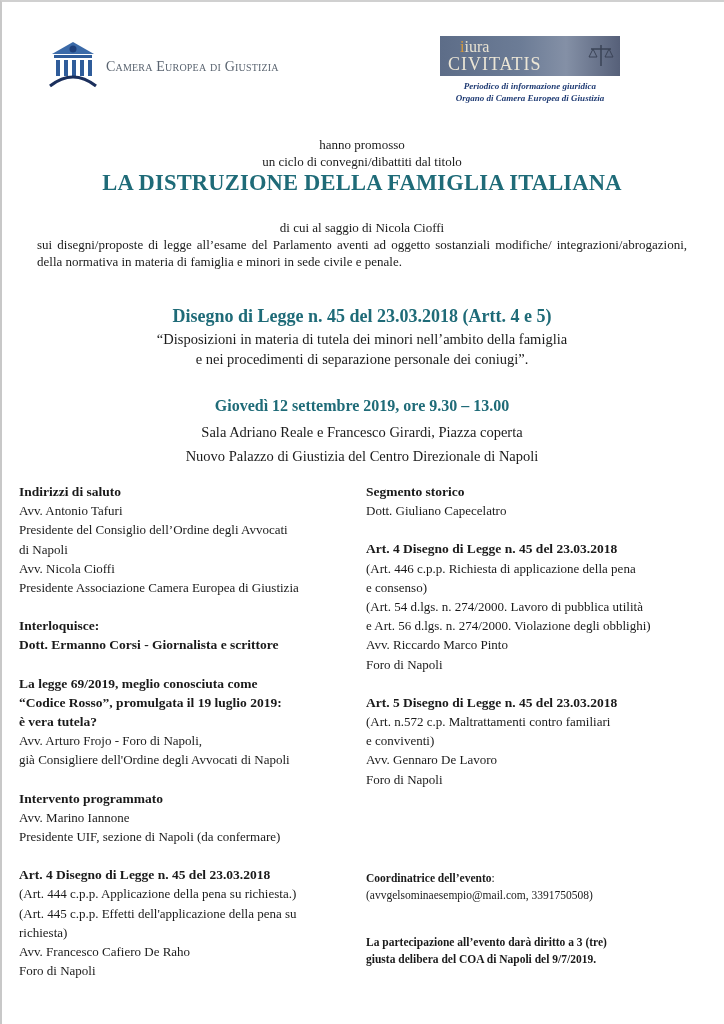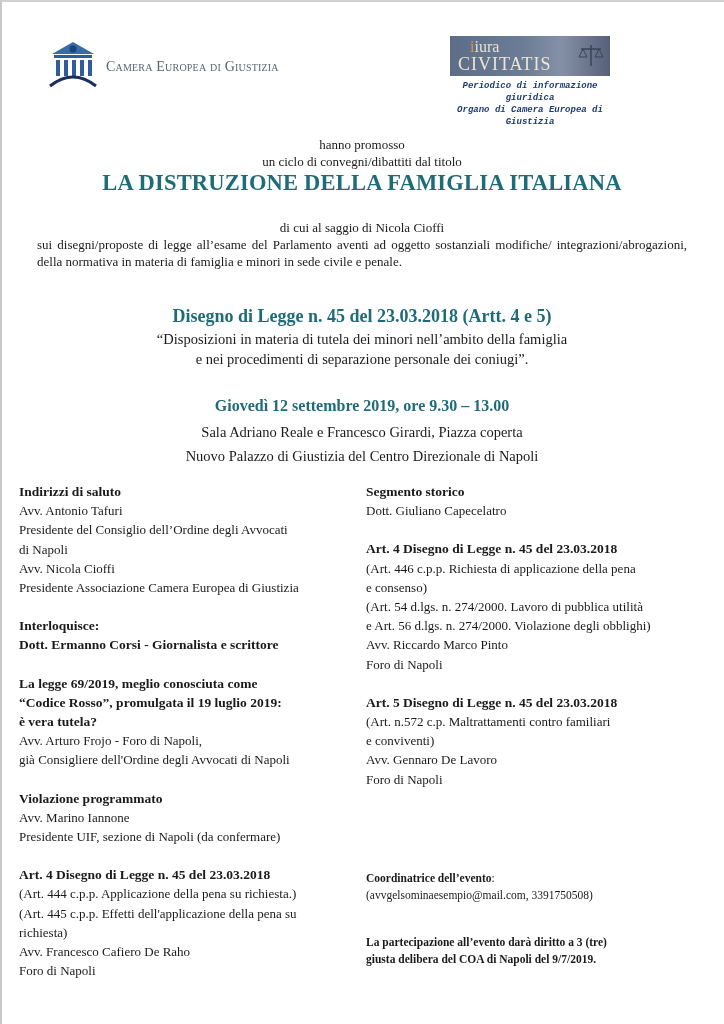--- a/index.html
+++ b/index.html
@@ -24,39 +24,39 @@
     margin-left: 8px; margin-top: 8px;
     font-family: "Liberation Serif", serif;
     font-size: 14px; letter-spacing: 0.2px; color: #5a6470;
     font-variant: small-caps;
   }
   .logo-right {
     position: absolute; left: 438px; top: 36px; width: 184px;
     text-align: center;
   }
   .journal-banner {
-    width: 160px; height: 40px; margin: 0 auto;
+    width: 180px; height: 40px; margin: 0 auto;
     background: linear-gradient(90deg, #5d6d88 0%, #6c7c96 45%, #8490a6 70%, #566079 100%);
     position: relative; overflow: hidden;
   }
   .journal-banner .iura {
     position: absolute; left: 20px; top: 2px;
     font-size: 16px; color: #e8e2d2; font-family: "Liberation Serif", serif;
   }
   .journal-banner .iura .ini { color: #d89a3a; }
   .journal-banner .civitatis {
     position: absolute; left: 8px; top: 18px;
     font-size: 18px; letter-spacing: 1px; color: #ece6d6;
     font-family: "Liberation Serif", serif;
   }
   .journal-banner .scales {
     position: absolute; right: 6px; top: 6px; width: 26px; height: 26px;
   }
   .journal-sub {
-    font-family: Liberation Mono, monospace; font-style: italic; font-weight: bold;
+    font-family: Liberation Serif, serif; font-style: italic; font-weight: bold;
     font-size: 9px; color: #1f3b73; line-height: 12px; margin-top: 4px;
   }
   
   .center { position: absolute; left: 0; width: 724px; text-align: center; }
   .promo { top: 136px; font-size: 13px; line-height: 17px; }
   .main-title {
     top: 170px; font-size: 22.5px; font-weight: bold; color: #1f6b78;
     letter-spacing: 0.2px;
   }
   .saggio { top: 219px; font-size: 13px; line-height: 17px; }
@@ -153,21 +153,21 @@
       <div class="h">Dott. Ermanno Corsi - Giornalista e scrittore</div>
     </div>
     <div class="block">
       <div class="h">La legge 69/2019, meglio conosciuta come</div>
       <div class="h">“Codice Rosso”, promulgata il 19 luglio 2019:</div>
       <div class="h">è vera tutela?</div>
       <span class="line">Avv. Arturo Frojo - Foro di Napoli,</span>
       <span class="line">già Consigliere dell'Ordine degli Avvocati di Napoli</span>
     </div>
     <div class="block">
-      <div class="h">Violazione programmato</div>
+      <div class="h">Intervento programmato</div>
       <span class="line">Avv. Marino Iannone</span>
       <span class="line">Presidente UIF, sezione di Napoli (da confermare)</span>
     </div>
     <div class="block">
       <div class="h">Art. 4 Disegno di Legge n. 45 del 23.03.2018</div>
       <span class="line">(Art. 444 c.p.p. Applicazione della pena su richiesta.)</span>
       <span class="line">(Art. 445 c.p.p. Effetti dell'applicazione della pena su</span>
       <span class="line">richiesta)</span>
       <span class="line">Avv. Francesco Cafiero De Raho</span>
       <span class="line">Foro di Napoli</span>

